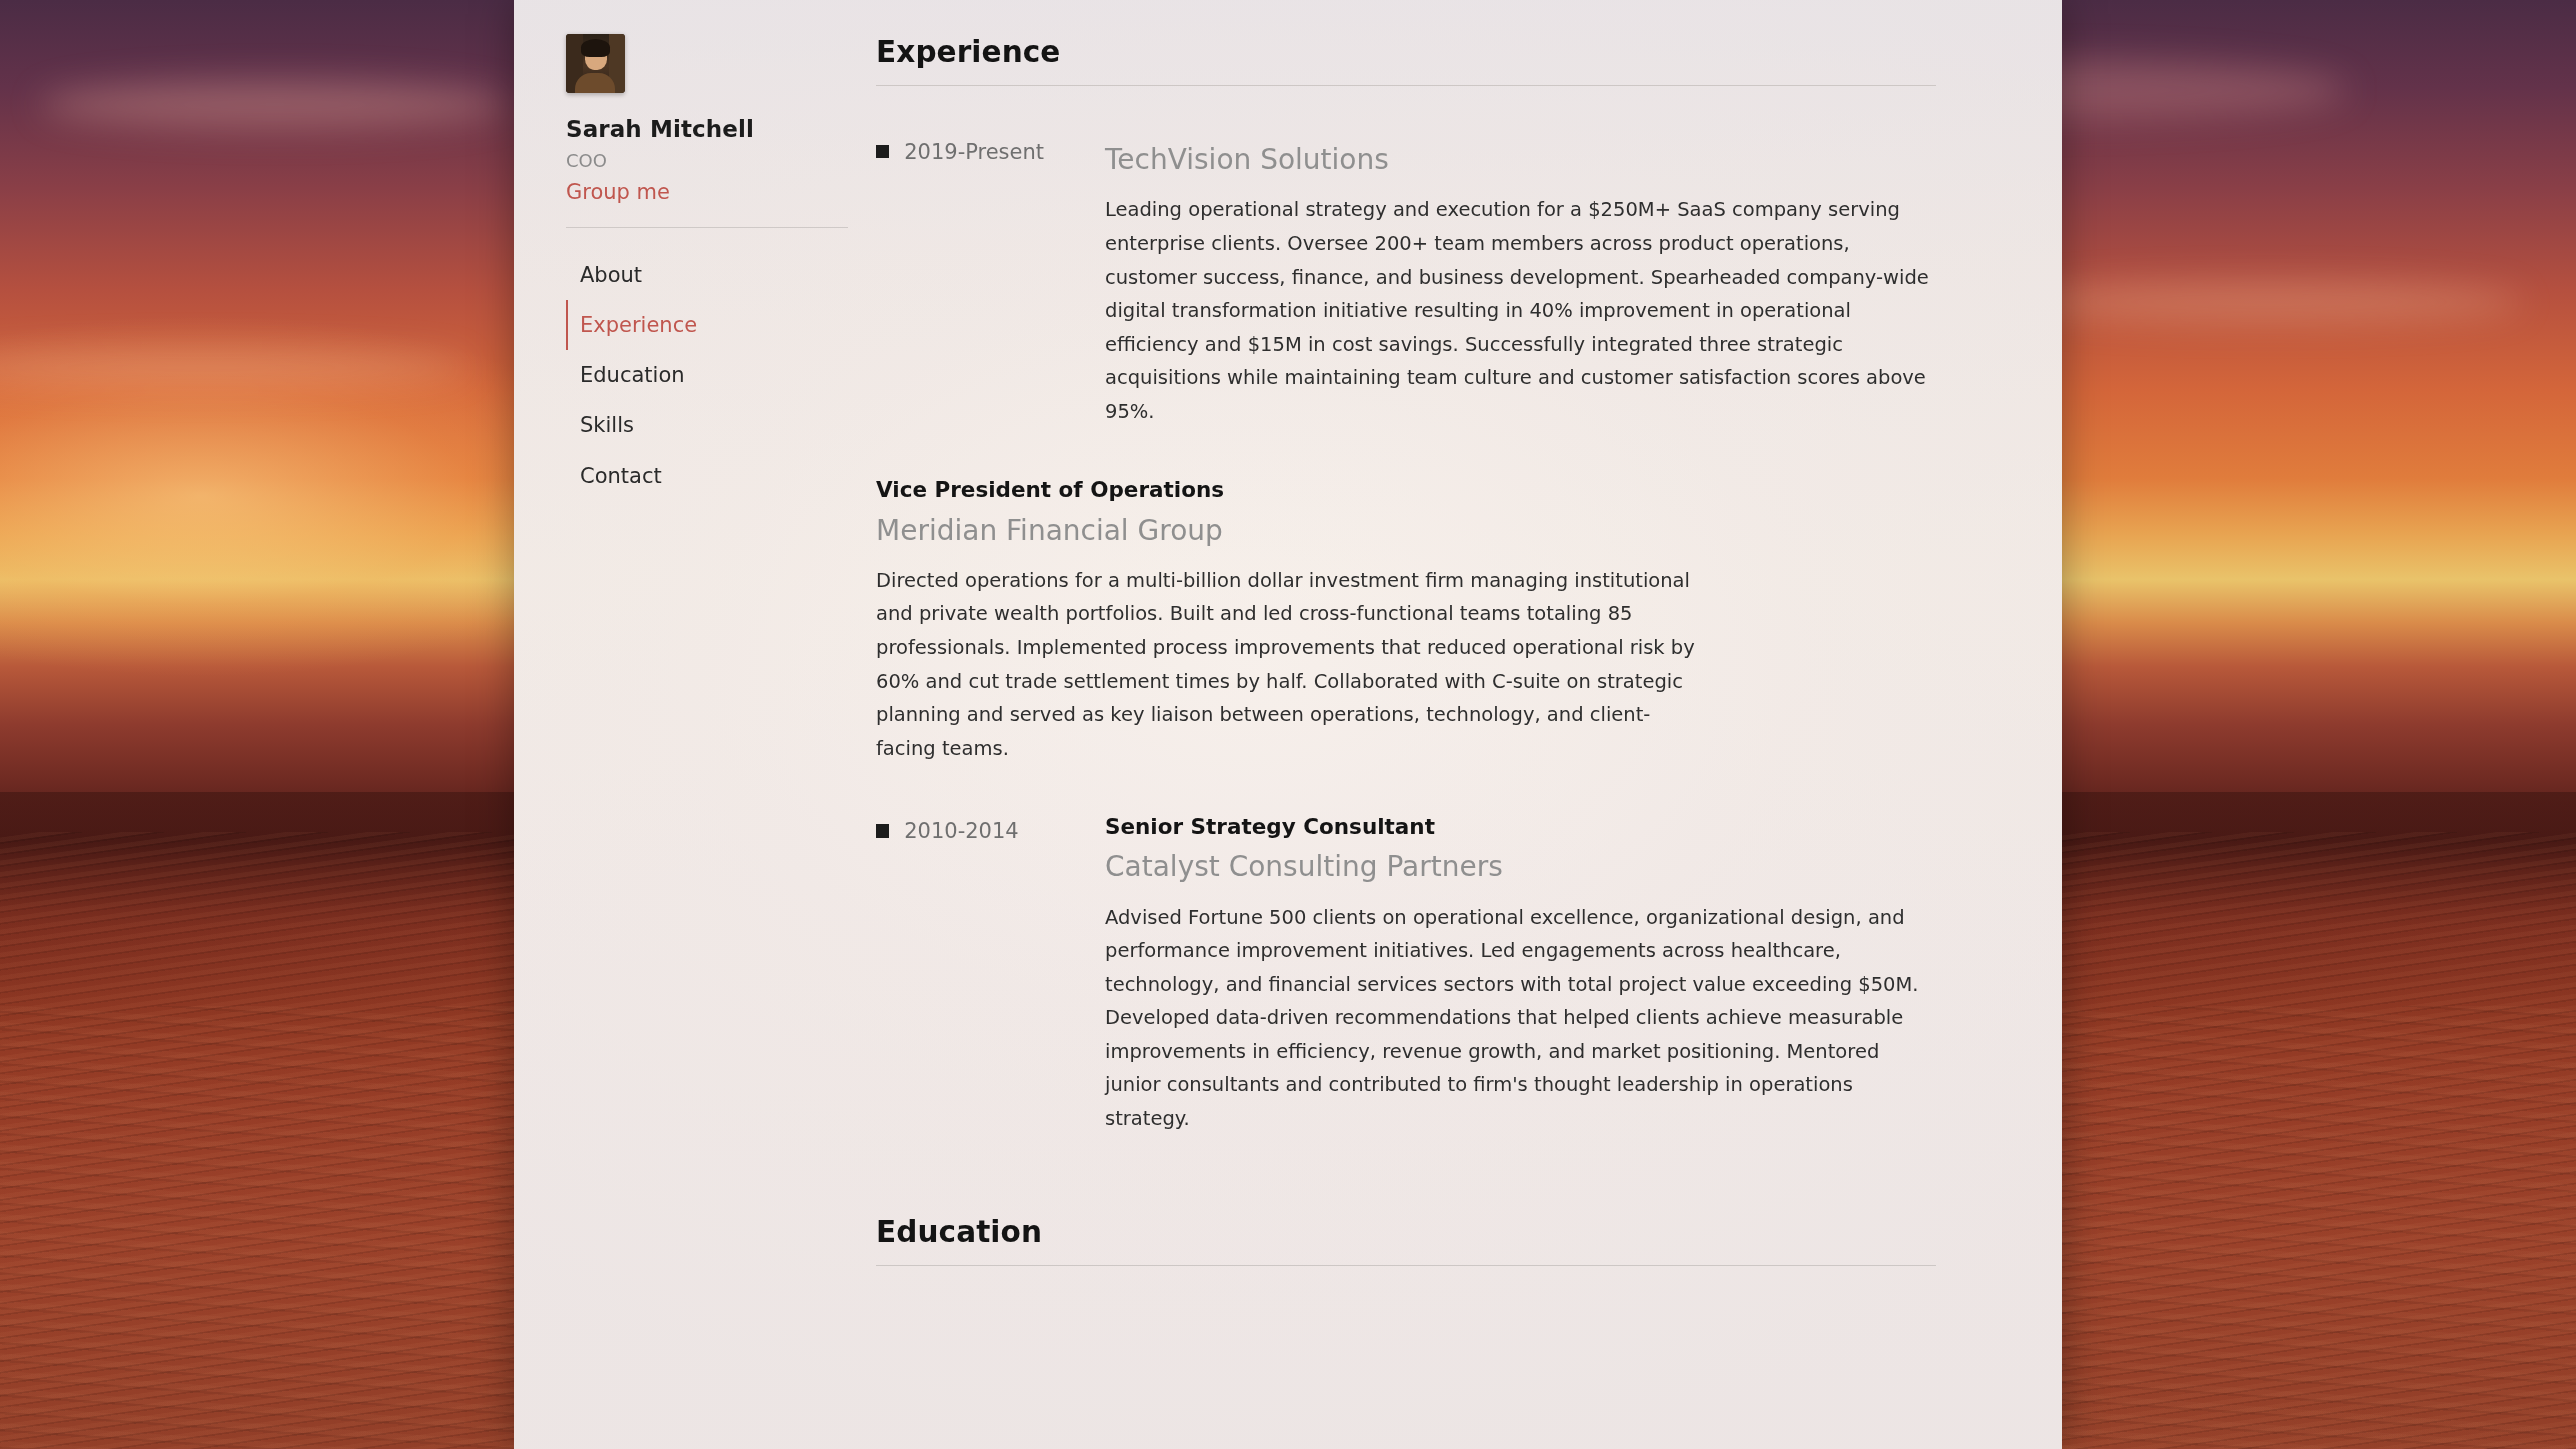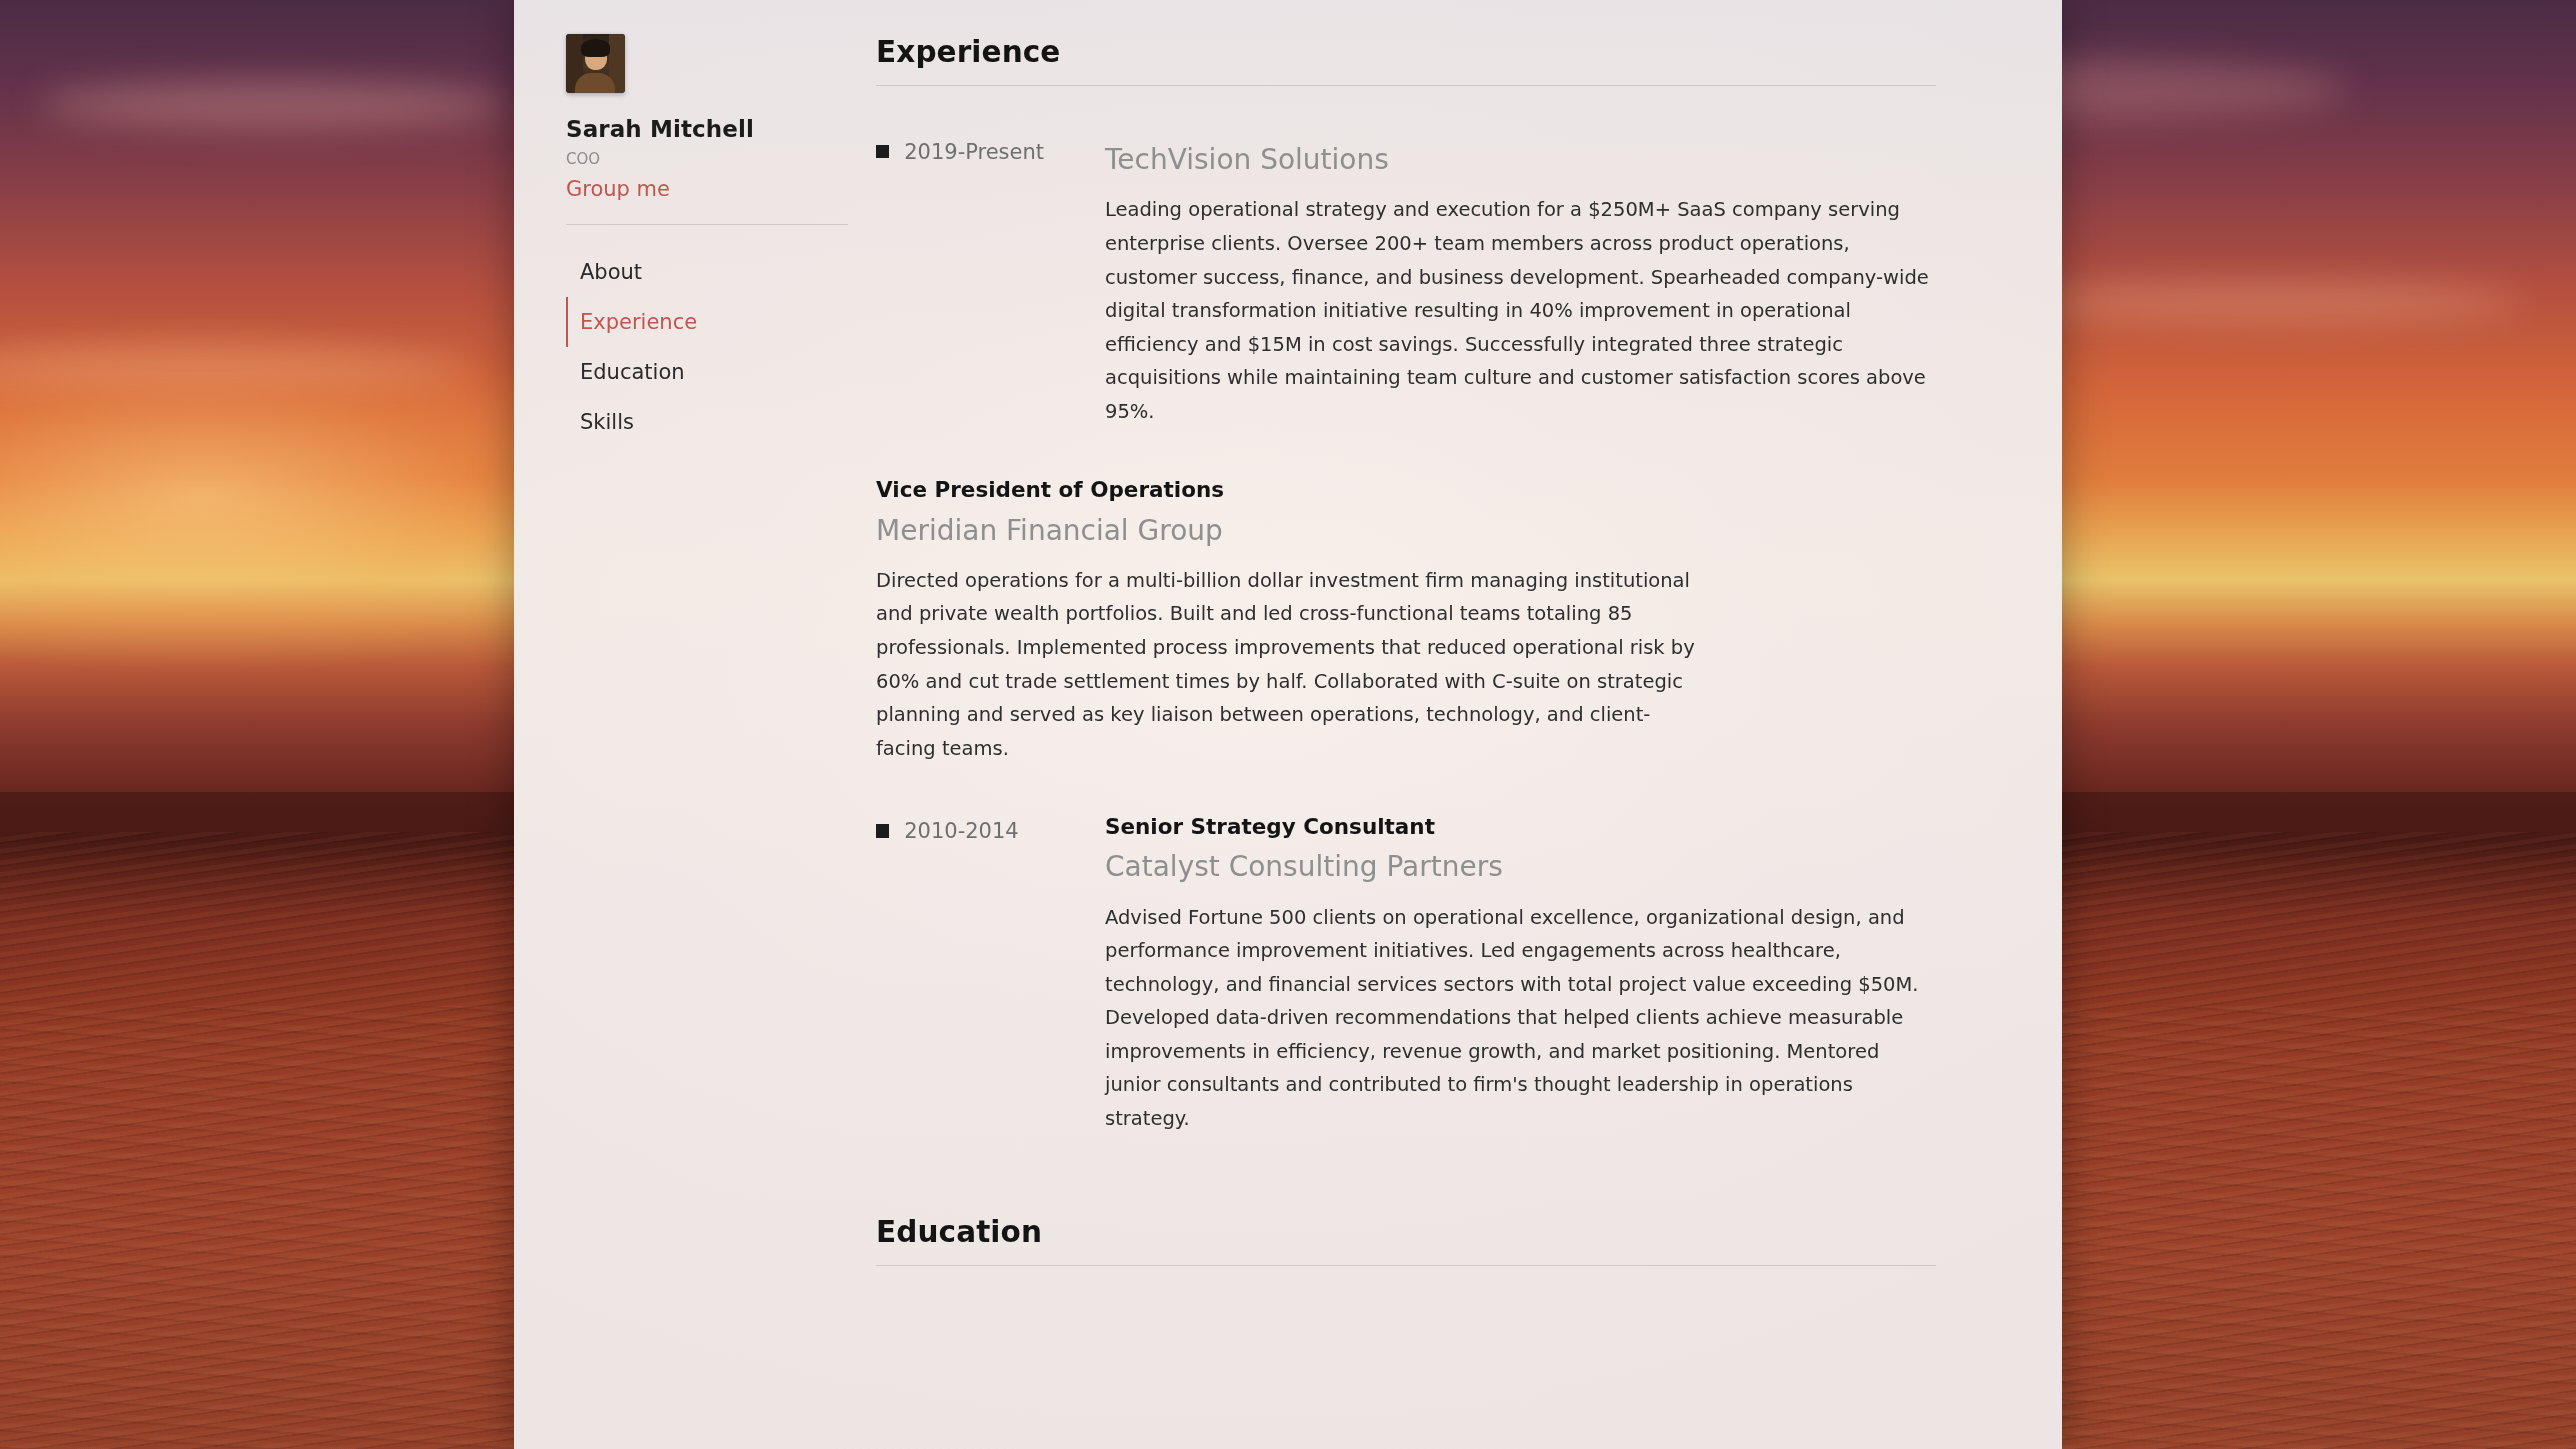--- a/index.html
+++ b/index.html
@@ -161,21 +161,21 @@
 
   #sb-name {
     margin-top: 23px;
     font-size: 23px;
     font-weight: 700;
     color: #1c1c1c;
     letter-spacing: 0.1px;
   }
   #sb-role {
     margin-top: 8px;
-    font-size: 15px;
+    font-size: 18px;
     color: #8b8b8b;
     font-weight: 400;
   }
   #sb-email {
     margin-top: 9.4px;
     font-size: 21px;
     color: #c0564e;
     text-decoration: none;
     display: inline-block;
   }
@@ -293,20 +293,21 @@
       <div id="sb-role">COO</div>
       <a id="sb-email" href="#">Group me</a>
 
       <div id="sb-divider"></div>
 
       <nav id="nav">
         <a class="nav-item" href="#">About</a>
         <a class="nav-item active" href="#">Experience</a>
         <a class="nav-item" href="#">Education</a>
         <a class="nav-item" href="#">Skills</a>
+        <a class="nav-item" href="#">Contact</a>
       </nav>
     </aside>
 
     <main id="main">
 
       <h2 class="section-title">Experience</h2>
       <div class="section-rule"></div>
 
       <div class="entry">
         <div class="entry-left">

